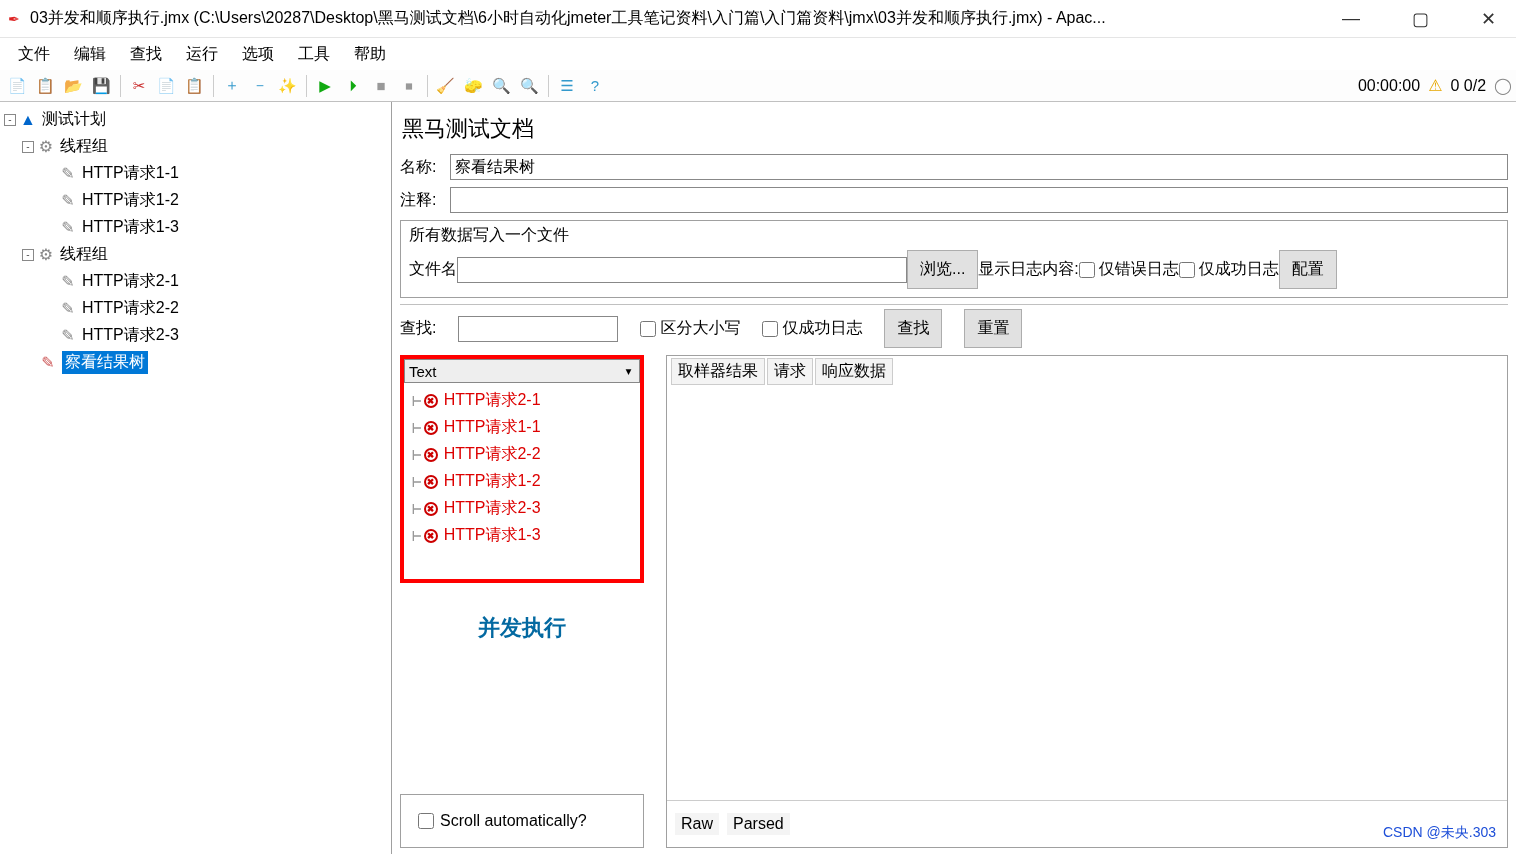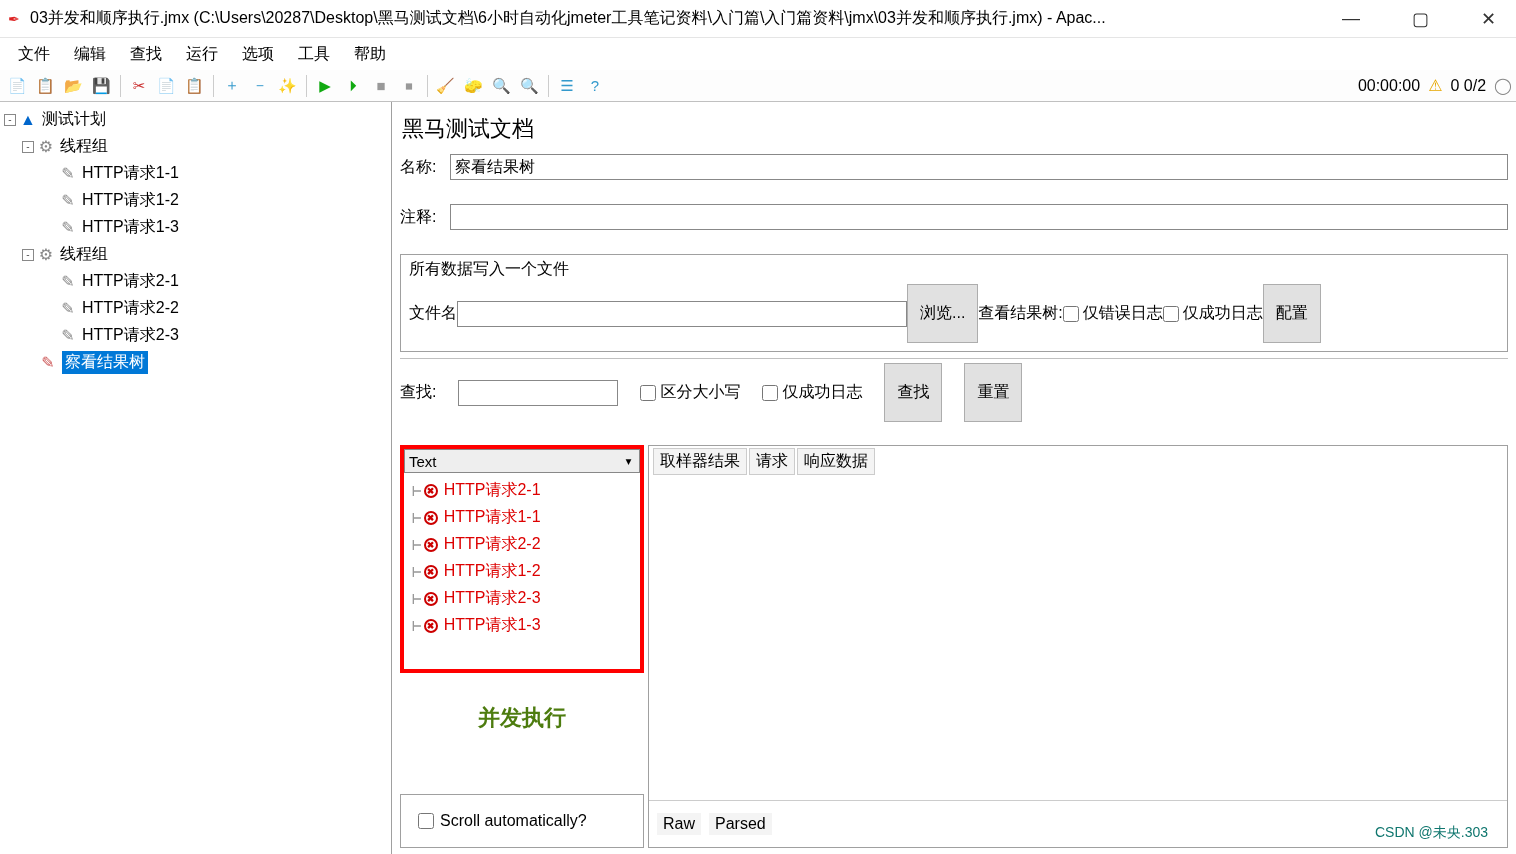--- a/index.html
+++ b/index.html
@@ -24,50 +24,50 @@
 .tree-node.depth1b { padding-left: 40px; }
 .toggle { width: 12px; height: 12px; border: 1px solid #888; display: inline-flex; align-items: center; justify-content: center; font-size: 10px; margin-right: 4px; color: #555; }
 .tree-icon { width: 16px; display: inline-block; margin-right: 6px; text-align: center; }
 .icon-plan { color: #0066cc; }
 .icon-thread { color: #888; }
 .icon-http { color: #888; }
 .icon-results { color: #c55; }
 .tree-node.selected span.label { background: #0078d7; color: #fff; padding: 1px 3px; }
 .detail-panel { flex: 1; display: flex; flex-direction: column; padding: 6px 8px; overflow: hidden; }
 .panel-title { font-size: 22px; margin: 6px 0 10px 2px; }
-.form-row { display: flex; align-items: center; margin-bottom: 24px; font-size: 16px; }
+.form-row { display: flex; align-items: center; margin-bottom: 7px; font-size: 16px; }
 .form-row label { width: 50px; }
 .form-row input.txt { flex: 1; height: 26px; border: 1px solid #888; padding: 0 4px; font-size: 16px; }
 .fieldset { border: 1px solid #a0a0a0; padding: 4px 8px 8px; margin-bottom: 6px; }
 .fieldset .legend { font-size: 16px; margin-bottom: 4px; }
 .fieldset .row2 { display: flex; align-items: center; font-size: 16px; }
 .fieldset .row2 input.txt { width: 450px; height: 26px; border: 1px solid #888; }
-.btn { background: #e1e1e1; border: 1px solid #adadad; padding: 18px 12px; font-size: 16px; cursor: pointer; }
+.btn { background: #e1e1e1; border: 1px solid #adadad; padding: 8px 12px; font-size: 16px; cursor: pointer; }
 .chk { display: flex; align-items: center; gap: 4px; }
 .chk input { width: 16px; height: 16px; }
 .search-row { display: flex; align-items: center; gap: 22px; padding: 4px 0; font-size: 16px; border-top: 1px solid #c0c0c0; }
 .search-row input.txt { width: 160px; height: 26px; border: 1px solid #888; }
-.results-area { flex: 1; display: flex; gap: 4px; overflow: hidden; margin-top: 19px; }
+.results-area { flex: 1; display: flex; gap: 22px; overflow: hidden; margin-top: 3px; }
 .results-left { width: 244px; display: flex; flex-direction: column; }
 .renderer-select { border: 1px solid #888; height: 24px; display: flex; align-items: center; padding: 0 4px; background: #eee; font-family: monospace; font-size: 15px; position: relative; cursor: pointer; }
 .renderer-select:after { content: "▾"; position: absolute; right: 6px; }
 .redbox { border: 4px solid red; flex: 0 0 auto; }
 .results-tree { height: 196px; overflow: auto; padding: 4px 8px; }
 .result-item { display: flex; align-items: center; height: 27px; font-size: 16px; color: #d00; }
 .result-item .bullet { width: 14px; height: 14px; border-radius: 50%; background: #fff; border: 2px solid #c00; margin-right: 6px; display: inline-flex; align-items: center; justify-content: center; font-size: 9px; color: #c00; font-weight: bold; }
 .result-item .connector { color: #999; margin-right: 2px; font-family: monospace; }
-.annotation { color: #4d7c0f; font-size: 22px; font-weight: bold; text-align: center; padding: 30px 0; }
+.annotation { color: #0369a1; font-size: 22px; font-weight: bold; text-align: center; padding: 30px 0; }
 .scroll-auto { display: flex; align-items: center; gap: 6px; padding: 17px; border: 1px solid #a0a0a0; font-family: monospace; font-size: 16px; margin-top: auto; }
 .scroll-auto input { width: 16px; height: 16px; }
 .results-right { flex: 1; display: flex; flex-direction: column; border: 1px solid #a0a0a0; }
 .tabs { display: flex; gap: 2px; padding: 2px 4px; font-size: 16px; }
 .tabs span { padding: 2px 6px; background: #f4f4f4; border: 1px solid #ccc; cursor: pointer; }
 .raw-parsed { display: flex; gap: 8px; padding: 12px 8px; font-family: monospace; font-size: 16px; margin-top: auto; border-top: 1px solid #ccc; }
 .raw-parsed span { background: #f4f4f4; padding: 2px 6px; cursor: pointer; }
-.watermark { position: absolute; right: 28px; bottom: 12px; color: #0f766e; font-size: 14px; }
+.watermark { position: absolute; right: 20px; bottom: 12px; color: #1d4ed8; font-size: 14px; }
 </style>
 </head>
 <body>
 
 <div class="titlebar">
   <span class="app-icon">✒</span>
   <span class="title">03并发和顺序执行.jmx (C:\Users\20287\Desktop\黑马测试文档\6小时自动化jmeter工具笔记资料\入门篇\入门篇资料\jmx\03并发和顺序执行.jmx) - Apac...</span>
   <div class="win-controls">
     <span>—</span>
     <span>▢</span>
@@ -178,21 +178,21 @@
       <label>注释:</label>
       <input class="txt" style="">
     </div>
 
     <div class="fieldset">
       <div class="legend">所有数据写入一个文件</div>
       <div class="row2">
         <span>文件名</span>
         <input class="txt" style="">
         <button class="btn">浏览...</button>
-        <span>查看结果树:</span>
+        <span>显示日志内容:</span>
         <label class="chk">
             <input type="checkbox" style="">
             <span>仅错误日志</span>
           </label>
         <label class="chk">
             <input type="checkbox" style="">
             <span>仅成功日志</span>
           </label>
         <button class="btn">配置</button>
       </div>

